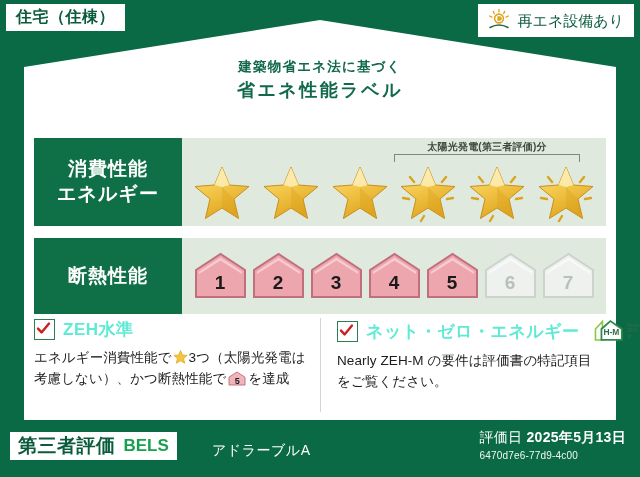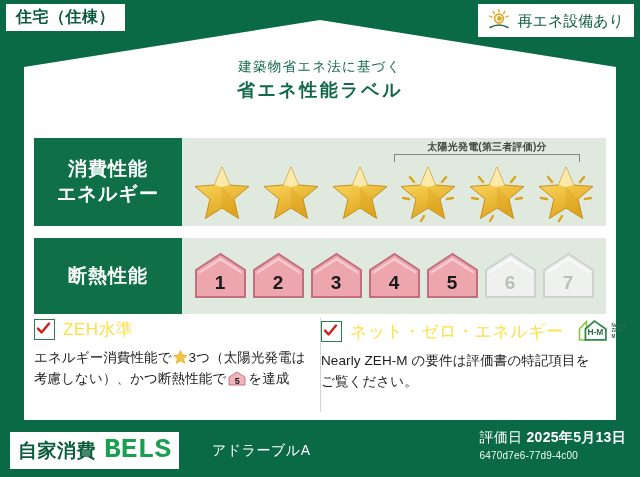--- a/index.html
+++ b/index.html
@@ -39,21 +39,21 @@
   .panel{
     position:absolute;left:24px;top:20px;
     width:592px;height:400px;
     background:#ffffff;
     z-index:2;
     clip-path:polygon(0 47px, 50% 0, 100% 47px, 100% 100%, 0 100%);
   }
   
   .title-sub{
     position:absolute;left:0;right:0;top:58px;text-align:center;
-    font-size:13.5px;font-weight:normal;color:#11694a;letter-spacing:1.2px;
+    font-size:13.5px;font-weight:bold;color:#11694a;letter-spacing:1.2px;
     z-index:4;
   }
   .title-main{
     position:absolute;left:0;right:0;top:78px;text-align:center;
     font-size:18px;font-weight:bold;color:#11694a;letter-spacing:2.5px;
     z-index:4;
   }
   
   .row{
     position:absolute;left:34px;width:572px;
@@ -109,31 +109,31 @@
   .house.on .num{color:#1a1a1a;}
   .house.off .num{color:#b9bfb9;}
   
   .infos{
     position:absolute;left:34px;top:318px;width:572px;height:94px;
     display:flex;z-index:4;
   }
   .info{
     width:50%;box-sizing:border-box;padding-right:12px;position:relative;
   }
-  .info + .info{border-left:1px solid #cfd6cf;}
+  .info + .info{padding-left:16px;border-left:1px solid #cfd6cf;}
   .info-head{
     display:flex;align-items:center;gap:8px;margin-bottom:7px;
   }
   .chk{
     width:19px;height:19px;flex:0 0 19px;border:1px solid #2e7d52;
     background:#fff;position:relative;
   }
   .chk svg{position:absolute;left:1px;top:1px;width:15px;height:15px;}
   .info-title{
-    font-size:17px;font-weight:normal;color:#fde047;letter-spacing:0.5px;
+    font-size:17px;font-weight:bold;color:#5eead4;letter-spacing:0.5px;
     white-space:nowrap;
   }
   .info-body{
     font-size:13.5px;color:#1c1c1c;line-height:1.55;letter-spacing:0.1px;
   }
   .inline-star{display:inline-block;width:15px;height:14px;vertical-align:-2px;margin:0 1px;}
   .inline-house{
     display:inline-block;width:18px;height:15px;vertical-align:-3px;margin:0 2px;
     position:relative;
   }
@@ -151,21 +151,21 @@
   
   .footer{
     position:absolute;left:0;bottom:0;width:640px;height:57px;z-index:5;
   }
   .bels-box{
     position:absolute;left:10px;top:12px;
     background:#ffffff;padding:4px 8px 5px 8px;
     display:flex;align-items:center;gap:8px;
   }
   .bels-jp{font-size:19px;font-weight:bold;color:#0a5c3c;letter-spacing:0.5px;line-height:1;}
-  .bels-en{font-size:28px;font-weight:bold;color:#18a04e;letter-spacing:0px;line-height:1;font-family:Liberation Mono, monospace;}
+  .bels-en{font-size:17px;font-weight:bold;color:#18a04e;letter-spacing:0px;line-height:1;}
   .bldg-name{
     position:absolute;left:212px;top:22px;
     font-size:14px;color:#ffffff;letter-spacing:0.5px;
   }
   .eval{
     position:absolute;right:14px;top:9px;text-align:left;color:#ffffff;
   }
   .eval-date{font-size:14px;letter-spacing:0.3px;}
   .eval-date .d{font-weight:bold;}
   .eval-id{font-size:10px;margin-top:3px;letter-spacing:0.2px;opacity:.95;}
@@ -419,21 +419,21 @@
           </span>
         </span>
       </div>
       <div class="info-body">Nearly ZEH-M の要件は評価書の特記項目をご覧ください。</div>
     </div>
 
   </div>
 
   <div class="footer">
     <div class="bels-box">
-      <span class="bels-jp">自家消費</span>
+      <span class="bels-jp">第三者評価</span>
       <span class="bels-en">BELS</span>
     </div>
     <div class="bldg-name">アドラーブルA</div>
     <div class="eval">
       <div class="eval-date">
         <span>評価日</span>
         <span class="d">2025年5月13日</span>
       </div>
       <div class="eval-id">6470d7e6-77d9-4c00</div>
     </div>

